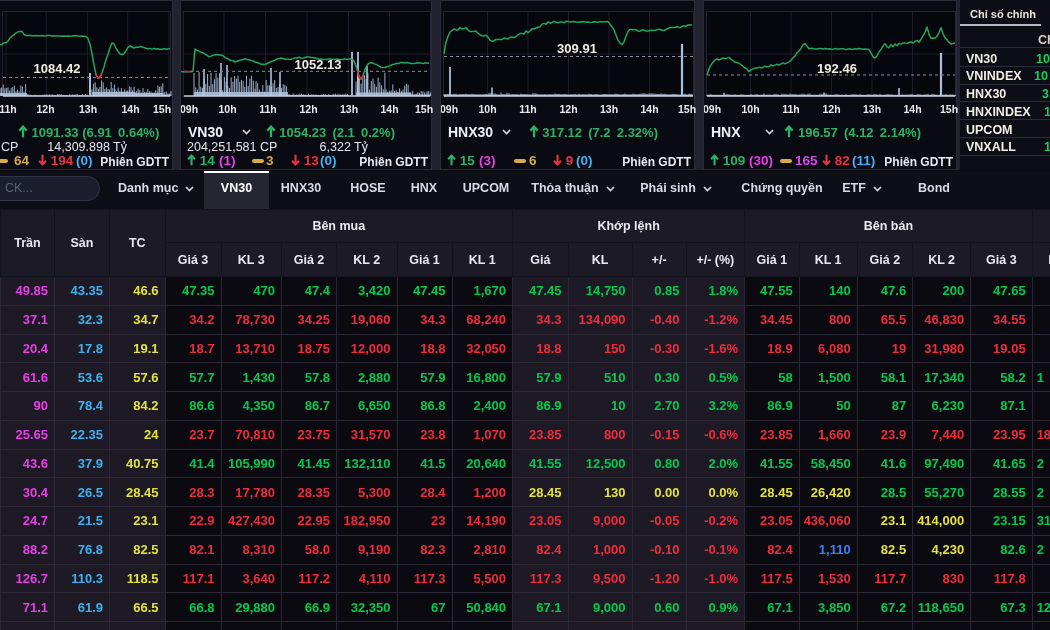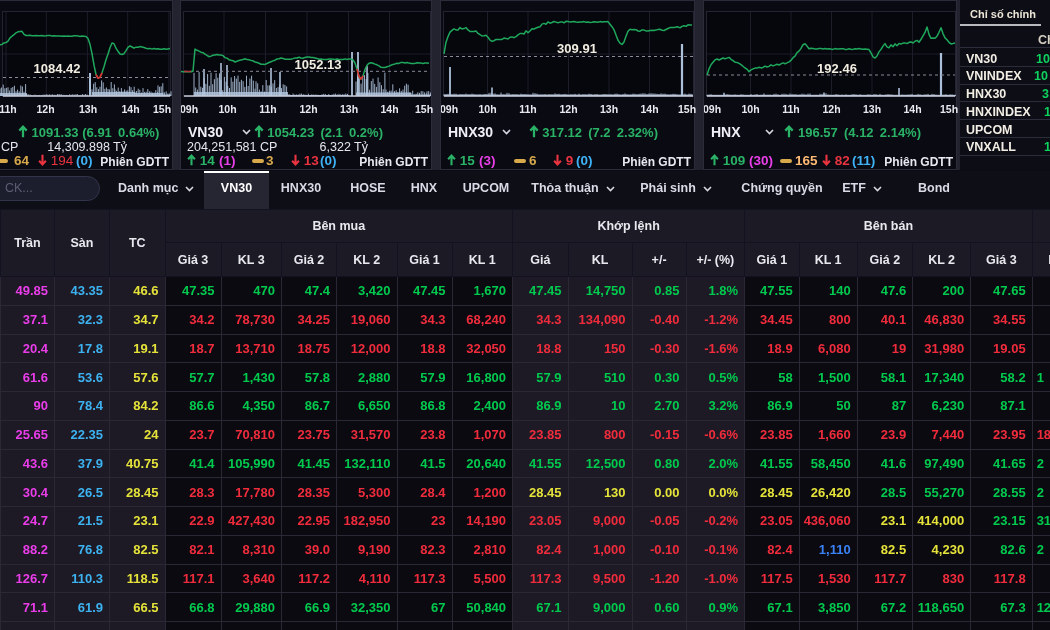--- a/index.html
+++ b/index.html
@@ -52,21 +52,21 @@
           <path d="M4.5 11.2 V2.2 M1.1 5.2 L4.5 1.6 L7.9 5.2" stroke="#2ab266" stroke-width="2.1" fill="none"></path>
         </svg> 1091.33 (6.91  0.64%)</span>
     </div>
     <div class="irow r2">
       <span style="position:absolute;left:-3px;top:0">CP</span>
       <span style="position:absolute;right:45px;top:0">14,309.898 Tỷ</span>
     </div>
     <div class="irow r3">
       <span style="position:absolute;left:-8px;top:0"><span class="ybar"></span></span>
       <span style="position:absolute;left:10px;top:0"><span style="color:#d8a94b;font-weight:bold">64</span></span>
-      <span style="position:absolute;left:34px;top:0"><span style="color:#e93440;font-weight:normal"><svg width="9" height="12" viewBox="0 0 9 12" style="display:inline-block;vertical-align:-1px">
+      <span style="position:absolute;left:34px;top:0"><span style="color:#e93440;font-weight:bold"><svg width="9" height="12" viewBox="0 0 9 12" style="display:inline-block;vertical-align:-1px">
             <path d="M4.5 0.8 V9.8 M1.1 6.8 L4.5 10.4 L7.9 6.8" stroke="#e93440" stroke-width="2.1" fill="none"></path>
           </svg> 194</span></span>
       <span style="position:absolute;left:72px;top:0"><span style="color:#3fb3f5;font-weight:bold">(0)</span></span>
       <span class="gdtt" style="position:absolute;right:3px;top:1px;color:#e9e9f2;font-weight:bold">Phiên GDTT</span>
     </div>
   </div>
 <div class="panel" style="left:180px;width:252px">
     <svg width="252" height="115" style="position:absolute;left:0;top:0">
       <rect x="2.5" y="10.5" width="247" height="85" fill="#06060d" stroke="#232331" stroke-width="1"></rect>
       <line x1="43" y1="11" x2="43" y2="95" stroke="#1d1d2a" stroke-width="1"></line>
@@ -102,21 +102,21 @@
       <text x="243" y="112" fill="#e8e8ef" font-size="10.5" font-weight="bold" text-anchor="middle">15h</text>
       <line x1="3" y1="70.5" x2="10" y2="70.5" stroke="#b03a3a" stroke-width="1.5"></line>
     </svg>
     <div class="irow r1">
       <span class="sym" style="position:absolute;left:3px;top:0">VN30</span>
       <span style="position:absolute;left:57px;top:4px">
         <svg width="9" height="6" viewBox="0 0 9 6" style="display:block">
           <path d="M1 1 L4.5 4.5 L8 1" stroke="#d8d8e2" stroke-width="1.6" fill="none"></path>
         </svg>
       </span>
-      <span class="grn" style="position:absolute;right:48px;top:0"><svg width="10" height="13" viewBox="0 0 9 12" style="display:inline-block;vertical-align:-1px">
+      <span class="grn" style="position:absolute;right:36px;top:0"><svg width="10" height="13" viewBox="0 0 9 12" style="display:inline-block;vertical-align:-1px">
           <path d="M4.5 11.2 V2.2 M1.1 5.2 L4.5 1.6 L7.9 5.2" stroke="#2ab266" stroke-width="2.1" fill="none"></path>
         </svg> 1054.23  (2.1  0.2%)</span>
     </div>
     <div class="irow r2">
       <span style="position:absolute;left:2px;top:0">204,251,581 CP</span>
       <span style="position:absolute;right:63px;top:0">6,322 Tỷ</span>
     </div>
     <div class="irow r3">
       <span style="position:absolute;left:2px;top:0"><span class="grn"><svg width="9" height="12" viewBox="0 0 9 12" style="display:inline-block;vertical-align:-1px">
             <path d="M4.5 11.2 V2.2 M1.1 5.2 L4.5 1.6 L7.9 5.2" stroke="#2ab266" stroke-width="2.1" fill="none"></path>
@@ -219,21 +219,21 @@
       <span class="grn" style="position:absolute;right:35px;top:0"><svg width="10" height="13" viewBox="0 0 9 12" style="display:inline-block;vertical-align:-1px">
           <path d="M4.5 11.2 V2.2 M1.1 5.2 L4.5 1.6 L7.9 5.2" stroke="#2ab266" stroke-width="2.1" fill="none"></path>
         </svg> 196.57  (4.12  2.14%)</span>
     </div>
     <div class="irow r3">
       <span style="position:absolute;left:2px;top:0"><span class="grn"><svg width="9" height="12" viewBox="0 0 9 12" style="display:inline-block;vertical-align:-1px">
             <path d="M4.5 11.2 V2.2 M1.1 5.2 L4.5 1.6 L7.9 5.2" stroke="#2ab266" stroke-width="2.1" fill="none"></path>
           </svg> 109</span></span>
       <span style="position:absolute;left:41px;top:0"><span style="color:#e93fe9;font-weight:bold">(30)</span></span>
       <span style="position:absolute;left:72px;top:0"><span class="ybar"></span></span>
-      <span style="position:absolute;left:87px;top:0"><span style="color:#fdba74;font-weight:bold">165</span></span>
+      <span style="position:absolute;left:87px;top:0"><span style="color:#d946ef;font-weight:bold">165</span></span>
       <span style="position:absolute;left:114px;top:0"><span style="color:#e93440;font-weight:bold"><svg width="9" height="12" viewBox="0 0 9 12" style="display:inline-block;vertical-align:-1px">
             <path d="M4.5 0.8 V9.8 M1.1 6.8 L4.5 10.4 L7.9 6.8" stroke="#e93440" stroke-width="2.1" fill="none"></path>
           </svg> 82</span></span>
       <span style="position:absolute;left:144px;top:0"><span style="color:#3fb3f5;font-weight:bold">(11)</span></span>
       <span class="gdtt" style="position:absolute;right:3px;top:1px;color:#e9e9f2;font-weight:bold">Phiên GDTT</span>
     </div>
   </div>
 <div style="position:absolute;left:960px;top:0;width:90px;height:170px;background:#0d0d16;overflow:hidden">
     <div style="position:absolute;left:10px;top:8px;font-size:11px;font-weight:bold;color:#ece5d6;white-space:nowrap">Chỉ số chính</div>
     <div style="position:absolute;left:0;top:23.8px;width:80.5px;height:2.4px;background:#b9b9c0"></div>
@@ -362,21 +362,21 @@
           <td class="dc" style="color:#f02c3c">34.25</td>
           <td class="dc" style="color:#f02c3c">19,060</td>
           <td class="dc" style="color:#f02c3c">34.3</td>
           <td class="dc" style="color:#f02c3c">68,240</td>
           <td class="lc" style="color:#f02c3c">34.3</td>
           <td class="lc" style="color:#f02c3c">134,090</td>
           <td class="lc" style="color:#f02c3c">-0.40</td>
           <td class="lc" style="color:#f02c3c">-1.2%</td>
           <td class="dc" style="color:#f02c3c">34.45</td>
           <td class="dc" style="color:#f02c3c">800</td>
-          <td class="dc" style="color:#f02c3c">40.1</td>
+          <td class="dc" style="color:#f02c3c">65.5</td>
           <td class="dc" style="color:#f02c3c">46,830</td>
           <td class="dc" style="color:#f02c3c">34.55</td>
           <td class="dc" style="color:#f02c3c;text-align:left;padding-left:4px"></td>
         </tr>
         <tr class="dr">
           <td class="lc" style="color:#ea3dea">20.4</td>
           <td class="lc" style="color:#3db2f0">17.8</td>
           <td class="lc" style="color:#e5e33a">19.1</td>
           <td class="dc" style="color:#f02c3c">18.7</td>
           <td class="dc" style="color:#f02c3c">13,710</td>
@@ -520,21 +520,21 @@
           <td class="dc" style="color:#e5e33a">414,000</td>
           <td class="dc" style="color:#00ca4e">23.15</td>
           <td class="dc" style="color:#00ca4e;text-align:left;padding-left:4px">31</td>
         </tr>
         <tr class="dr">
           <td class="lc" style="color:#ea3dea">88.2</td>
           <td class="lc" style="color:#3db2f0">76.8</td>
           <td class="lc" style="color:#e5e33a">82.5</td>
           <td class="dc" style="color:#f02c3c">82.1</td>
           <td class="dc" style="color:#f02c3c">8,310</td>
-          <td class="dc" style="color:#f02c3c">39.0</td>
+          <td class="dc" style="color:#f02c3c">58.0</td>
           <td class="dc" style="color:#f02c3c">9,190</td>
           <td class="dc" style="color:#f02c3c">82.3</td>
           <td class="dc" style="color:#f02c3c">2,810</td>
           <td class="lc" style="color:#f02c3c">82.4</td>
           <td class="lc" style="color:#f02c3c">1,000</td>
           <td class="lc" style="color:#f02c3c">-0.10</td>
           <td class="lc" style="color:#f02c3c">-0.1%</td>
           <td class="dc" style="color:#f02c3c">82.4</td>
           <td class="dc" style="color:#3b82f6">1,110</td>
           <td class="dc" style="color:#e5e33a">82.5</td>

